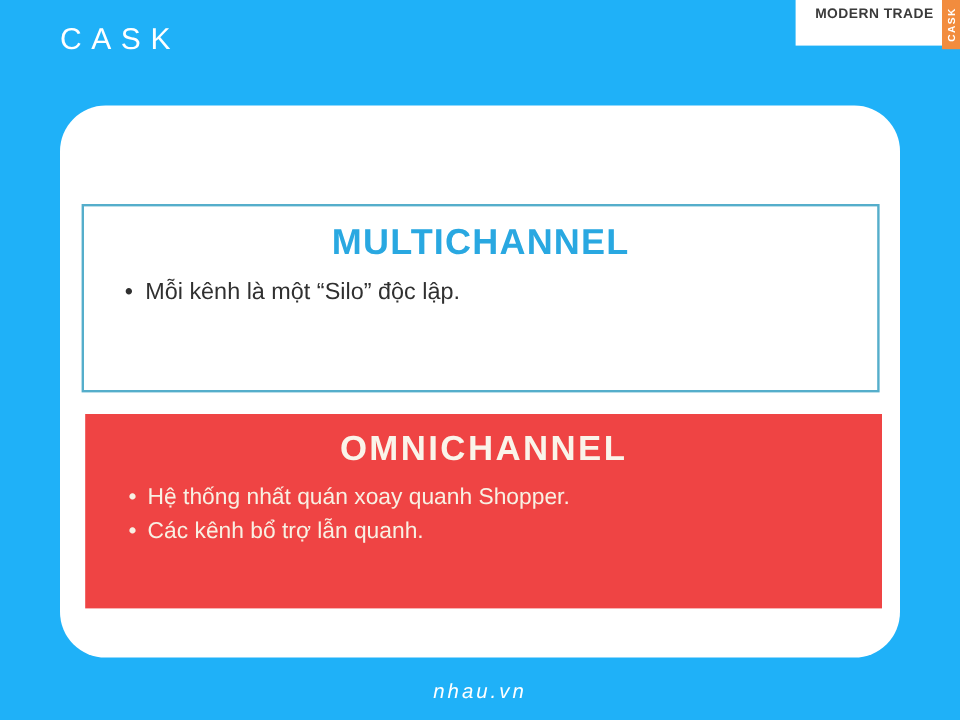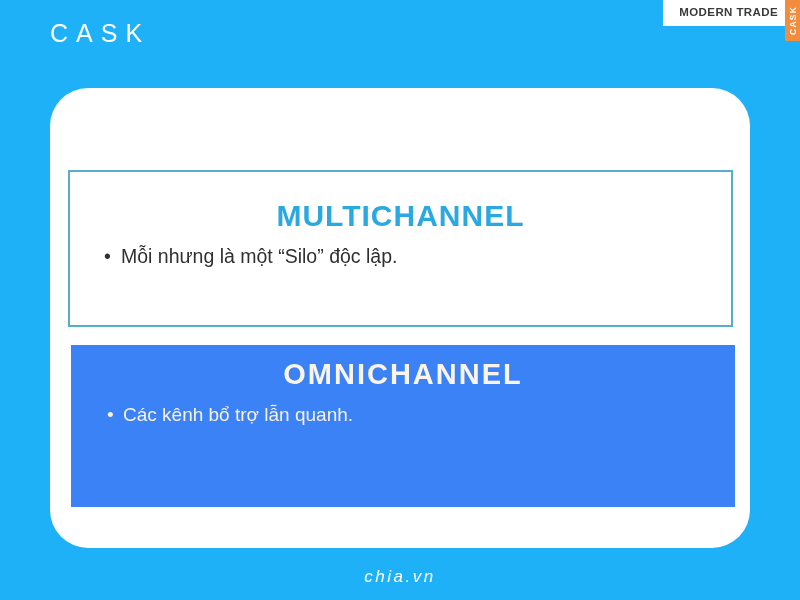--- a/index.html
+++ b/index.html
@@ -23,21 +23,21 @@
     font-weight: 500;
     letter-spacing: 8px;
   }
 
   
   .header-badge {
     position: absolute;
     top: 0;
     right: 14px;
     background: #ffffff;
-    padding: 5px 8px 7px 16px;
+    padding: 5px 8px 19px 16px;
     text-align: left;
     line-height: 1.25;
   }
   .badge-line1 {
     color: #3A3A3A;
     font-size: 11.5px;
     font-weight: 700;
     letter-spacing: 0.4px;
     white-space: nowrap;
   }
@@ -85,21 +85,21 @@
   .mc-box {
     position: absolute;
     left: 18px;
     top: 82px;
     width: 665px;
     height: 157px;
     background: #ffffff;
     border: 2px solid #55AECB;
   }
   .mc-title {
-    padding-top: 27px;
+    padding-top: 14px;
     text-align: center;
     color: #29A8E1;
     font-size: 30px;
     font-weight: 800;
     letter-spacing: 1px;
   }
   .mc-bullets {
     list-style: none;
     margin-top: 9px;
     padding-left: 34px;
@@ -114,21 +114,21 @@
     margin-left: 0;
   }
 
   
   .om-box {
     position: absolute;
     left: 21px;
     top: 257px;
     width: 664px;
     height: 162px;
-    background: #3b82f6;
+    background: #ef4444;
   }
   .om-title {
     padding-top: 13px;
     text-align: center;
     color: #FAF4EA;
     font-size: 29px;
     font-weight: 800;
     letter-spacing: 2px;
   }
   .om-bullets {
@@ -171,28 +171,29 @@
 
   <div class="ribbon">
     <span class="ribbon-text">CASK</span>
   </div>
 
   <div class="card">
 
     <div class="mc-box">
       <div class="mc-title">MULTICHANNEL</div>
       <ul class="mc-bullets">
-        <li>Mỗi nhưng là một “Silo” độc lập.</li>
+        <li>Mỗi kênh là một “Silo” độc lập.</li>
       </ul>
     </div>
 
     <div class="om-box">
       <div class="om-title">OMNICHANNEL</div>
       <ul class="om-bullets">
+        <li>Hệ thống nhất quán xoay quanh Shopper.</li>
         <li>Các kênh bổ trợ lẫn quanh.</li>
       </ul>
     </div>
 
   </div>
 
-  <div class="footer-url">chia.vn</div>
+  <div class="footer-url">nhau.vn</div>
 
 </div>
 
 </body></html>

